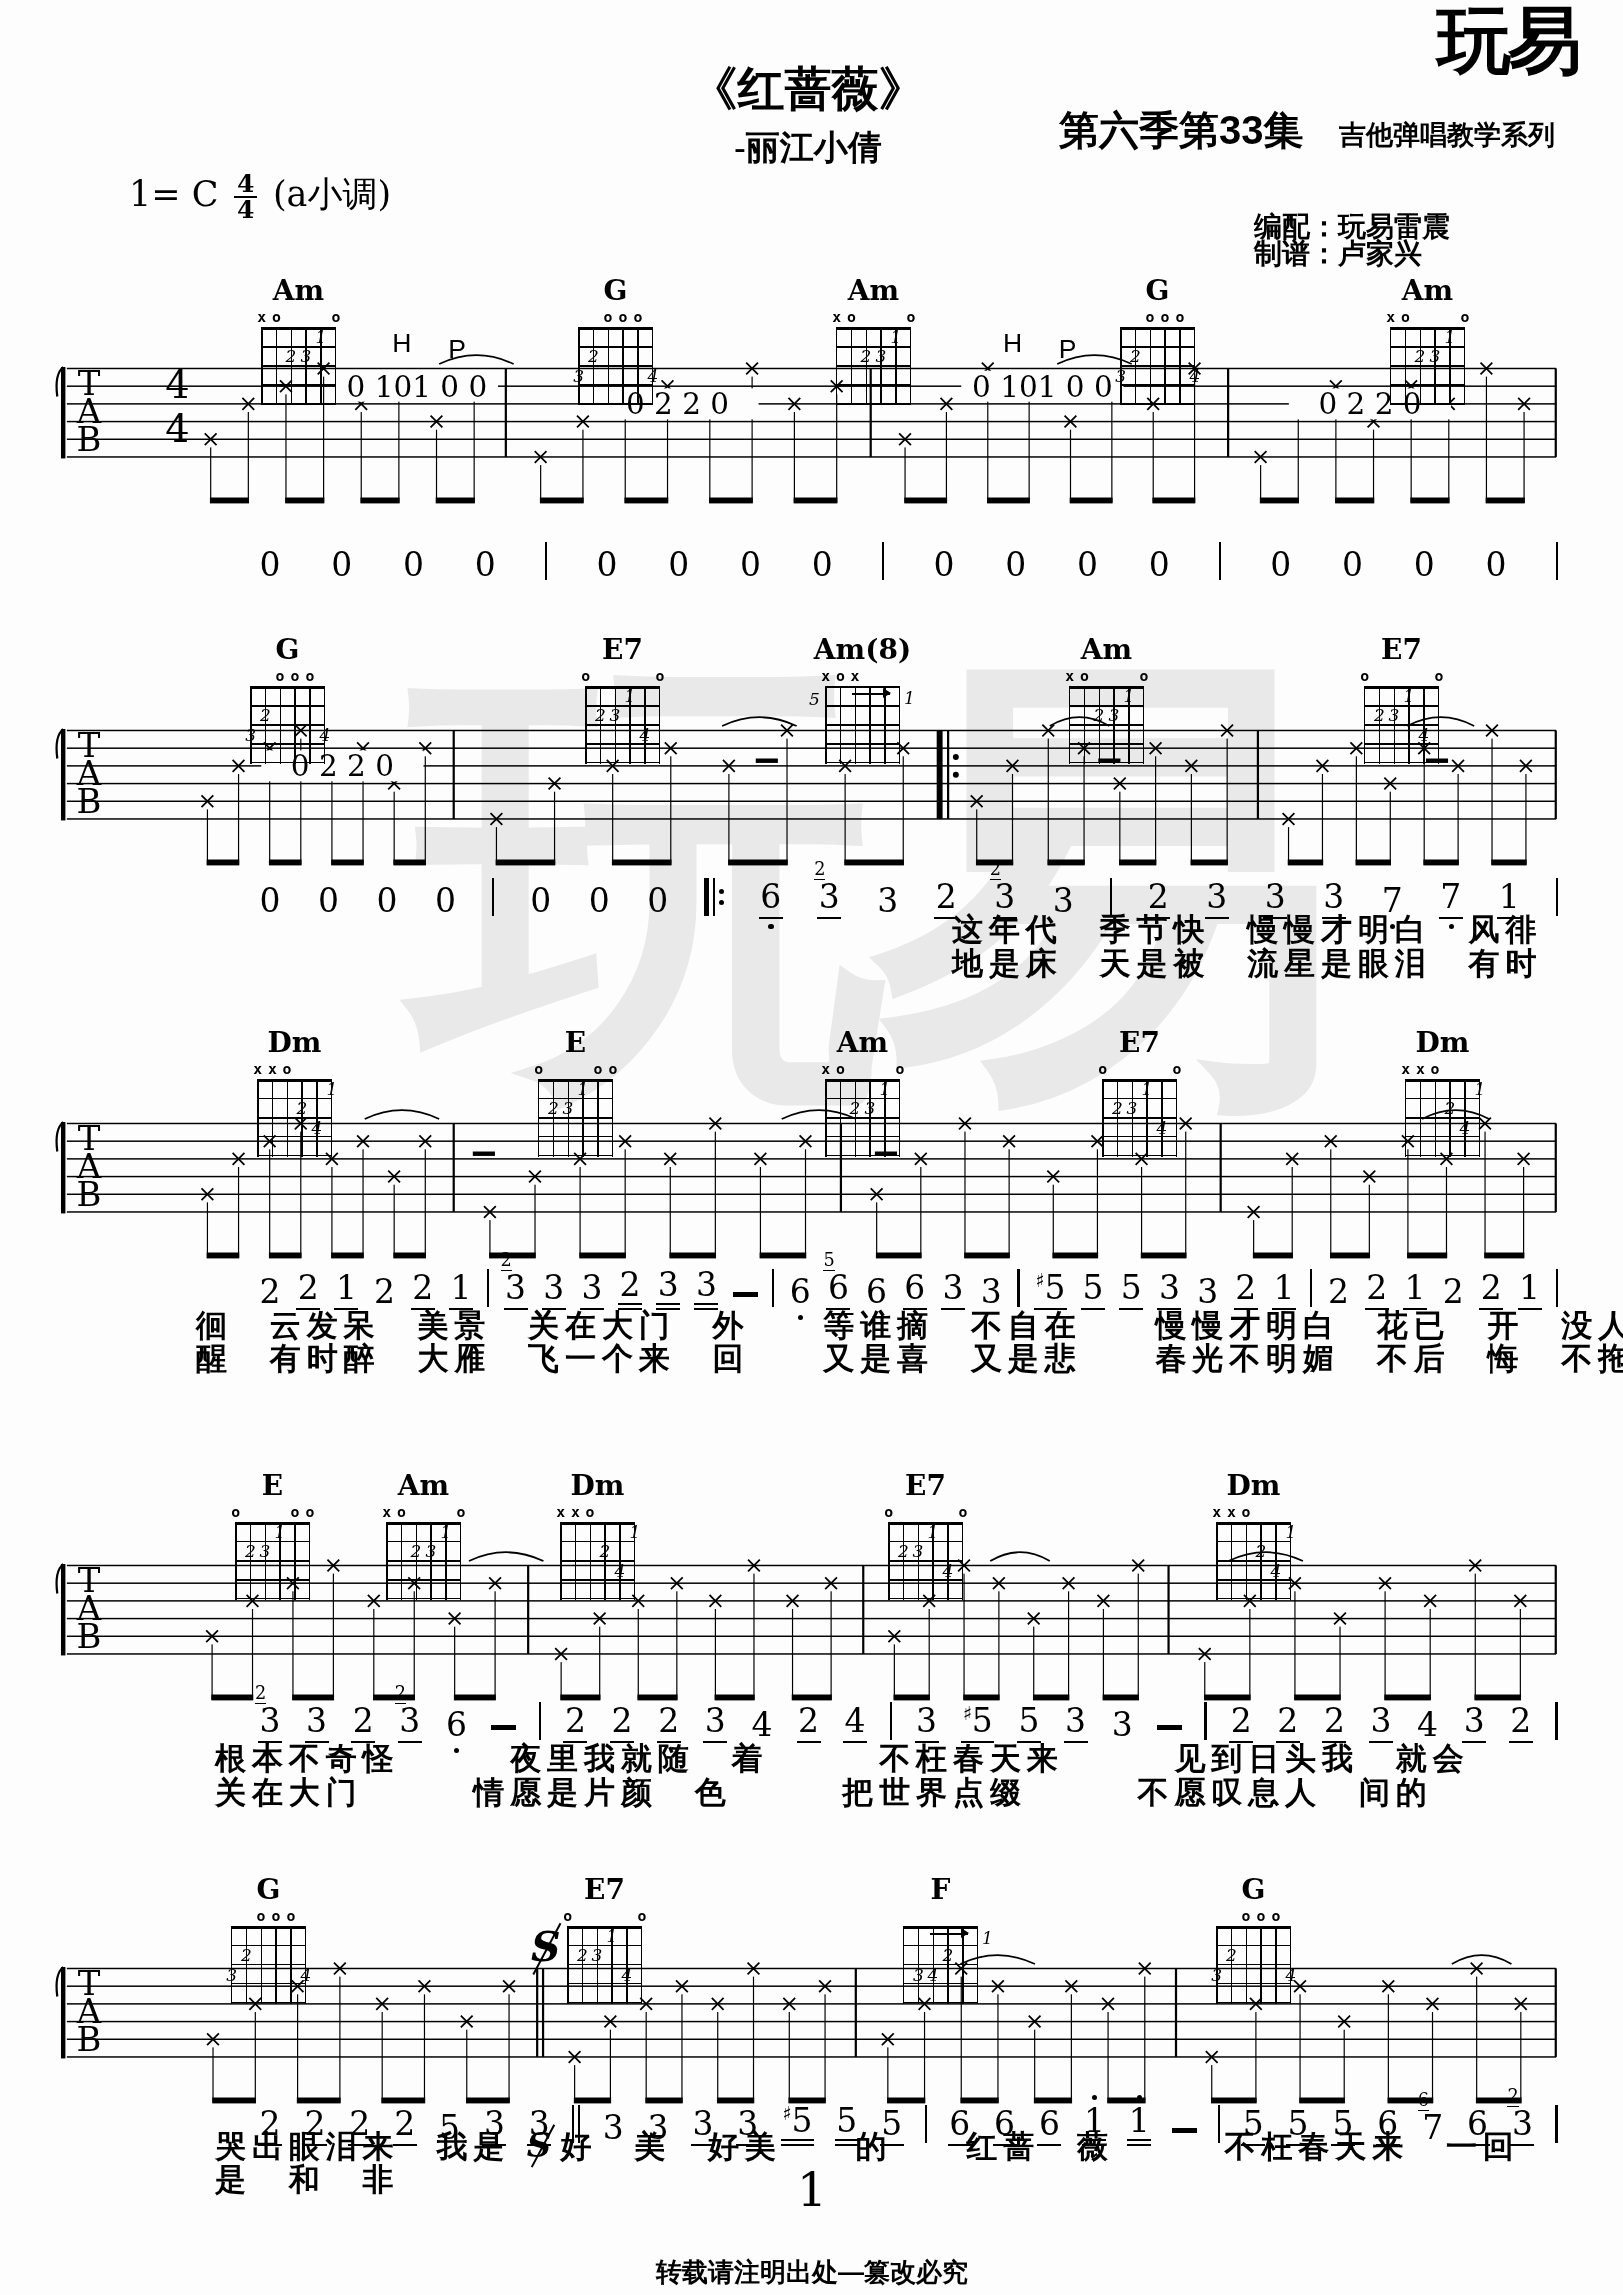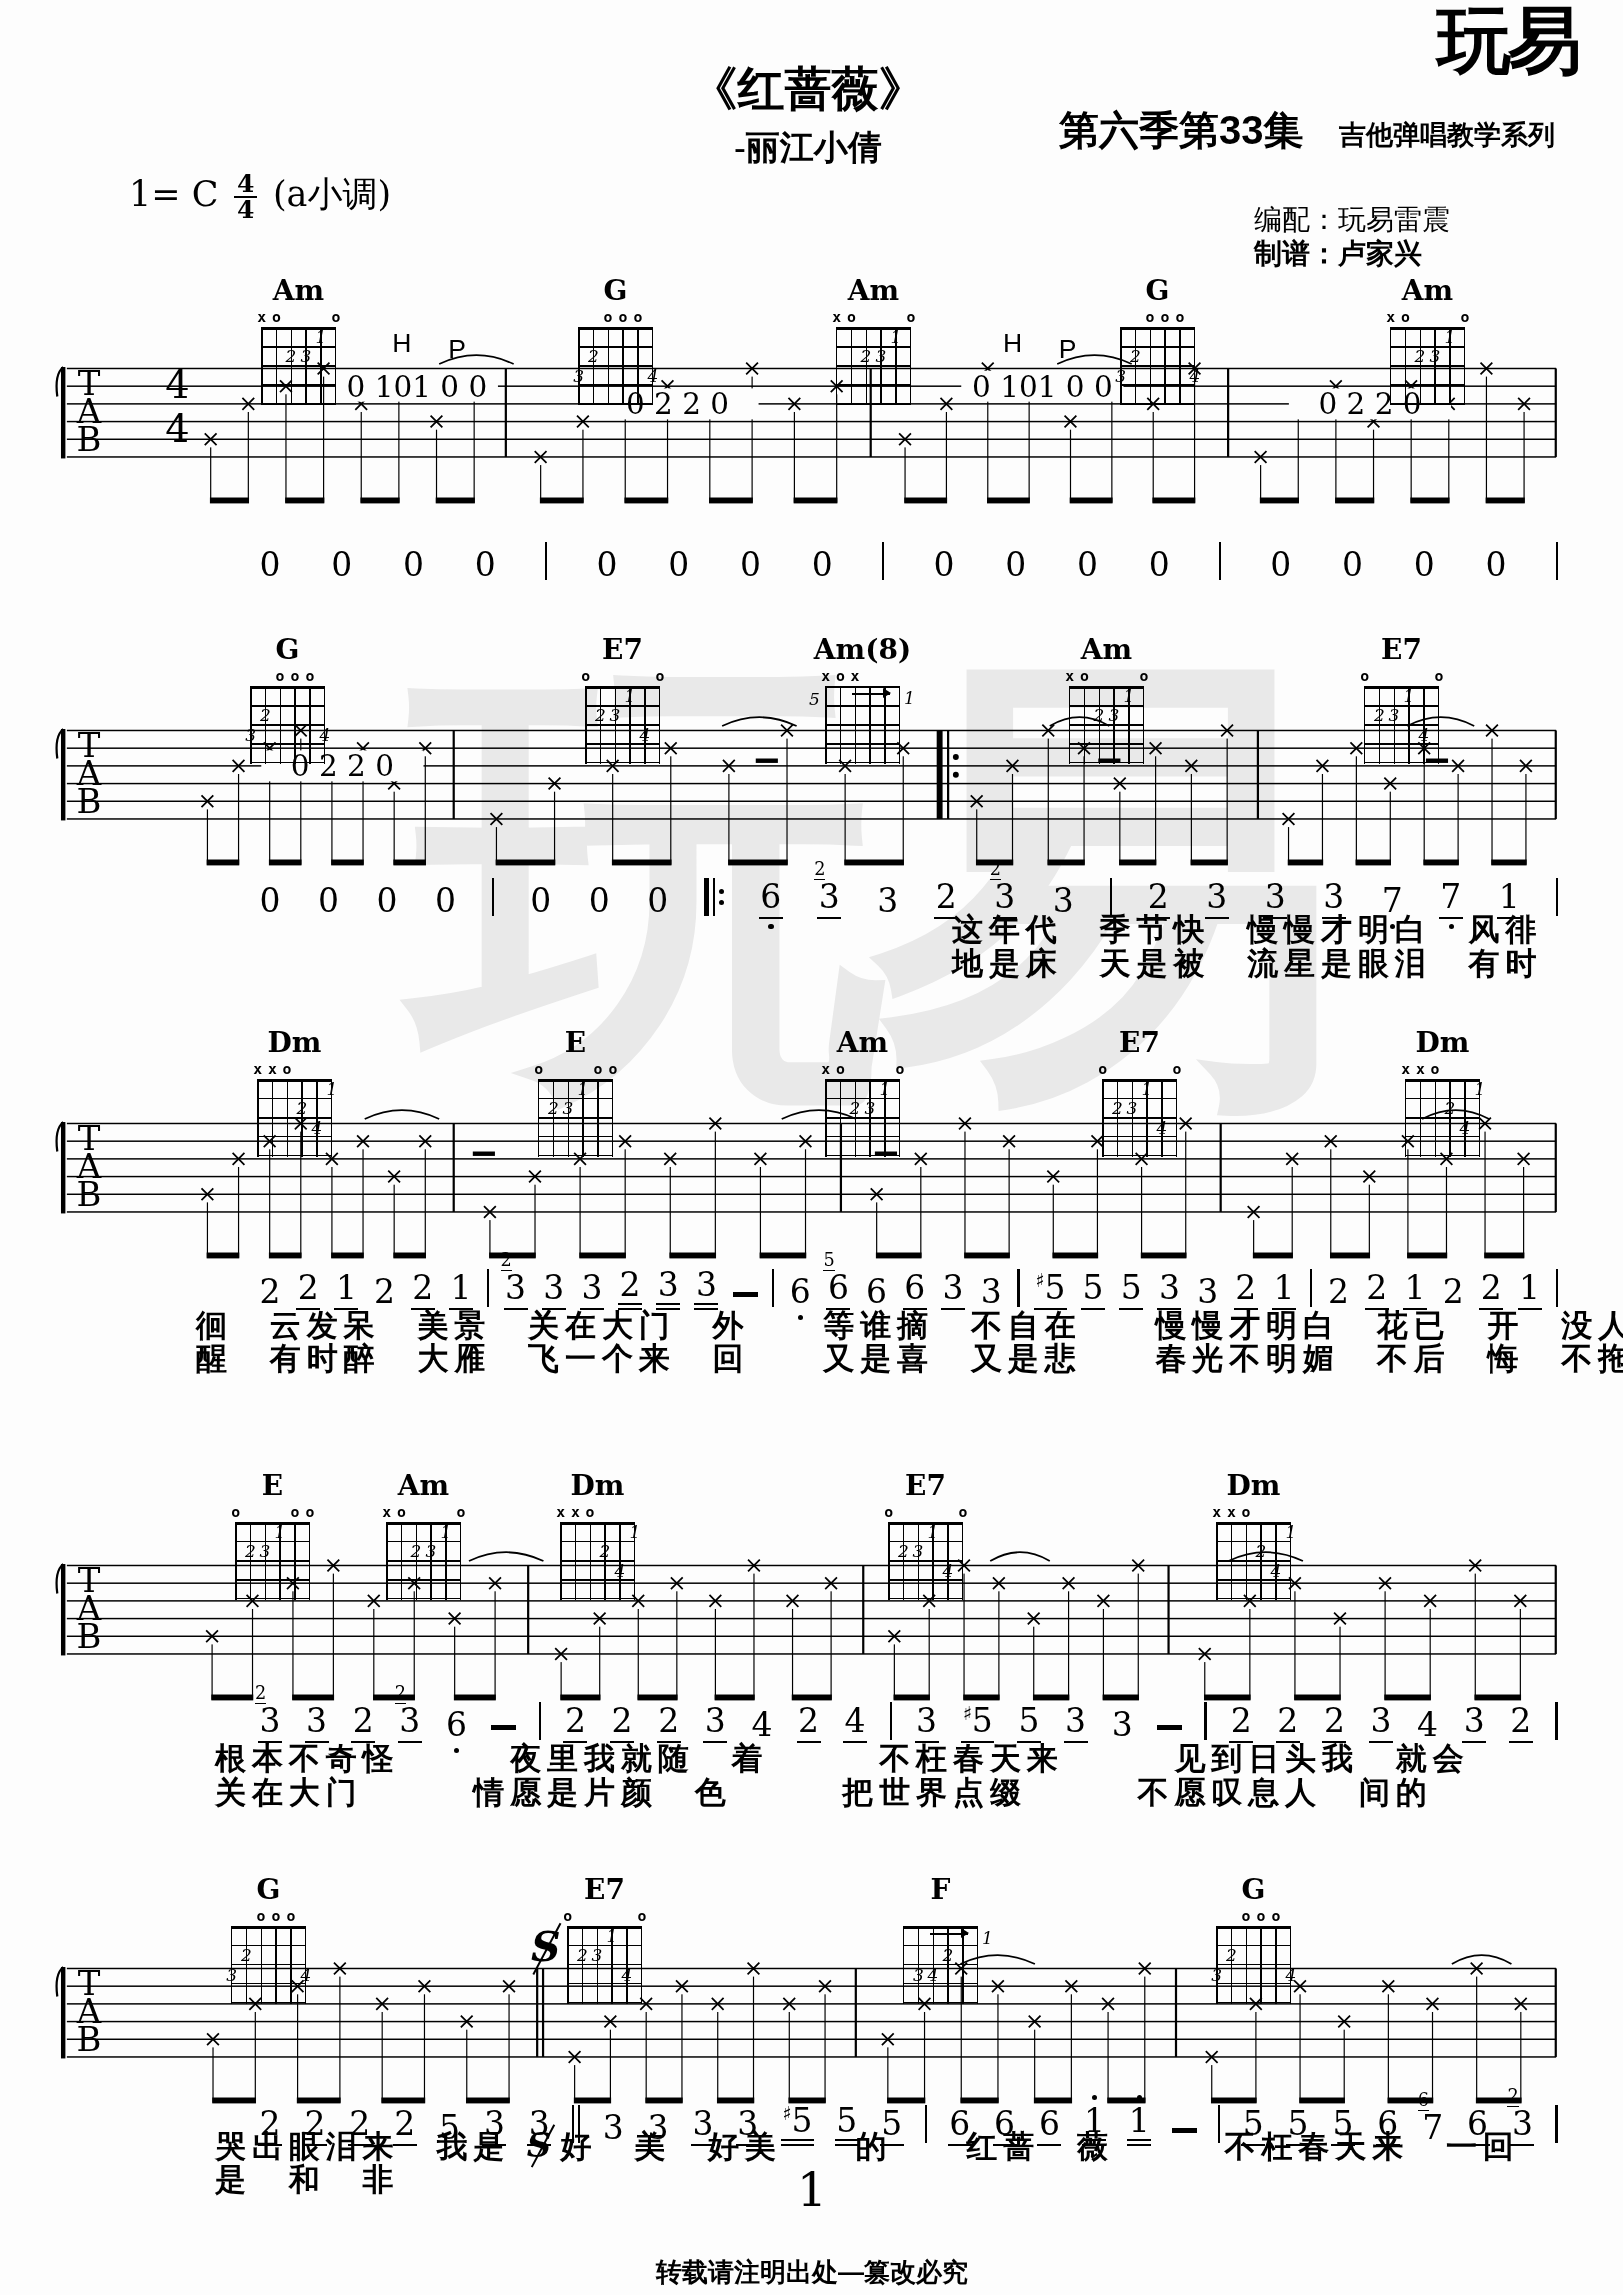--- a/index.html
+++ b/index.html
@@ -9,21 +9,21 @@
   
   #wm{position:absolute;left:413px;top:649px;font-size:472px;font-weight:900;color:#e9e9e9;
       letter-spacing:-14.8px;z-index:0;line-height:1;}
   #title{left:808px;top:58px;transform:translateX(-50%);font-size:47px;font-weight:700;
          font-family:"Liberation Serif",serif;}
   #artist{left:808px;top:125px;transform:translateX(-50%);font-size:34px;font-weight:700;
           font-family:"Liberation Serif",serif;}
   #logo{right:44px;top:4.4px;font-size:74px;font-weight:900;line-height:1;letter-spacing:-3px;}
   #episode{left:1059px;top:103px;font-size:40px;font-weight:700;}
   #series{left:1339px;top:117px;font-size:27px;font-weight:700;}
-  #arranger{left:1254px;top:201px;font-size:28px;font-weight:400;}
+  #arranger{left:1254px;top:208px;font-size:28px;font-weight:700;}
   #transcriber{left:1254px;top:235px;font-size:28px;font-weight:700;}
   #keyline{left:129px;top:171px;font-size:35px;font-family:"DejaVu Serif",serif;}
   #keyline .frac{display:inline-block;vertical-align:middle;text-align:center;font-weight:700;
                  font-size:25px;line-height:0.95;margin:0 4.4px;}
   #keyline .frac span{display:block;}
   #keyline .frac span:first-child{border-bottom:2.2px solid #000;padding:0 3px;}
   
   .chord{position:absolute;width:103px;margin-left:-52px;text-align:center;z-index:2;}
   .cname{font-family:"DejaVu Serif",serif;font-size:28px;font-weight:600;line-height:1;}
   .cgrid{position:relative;width:75px;height:78px;margin:22px auto 0;

